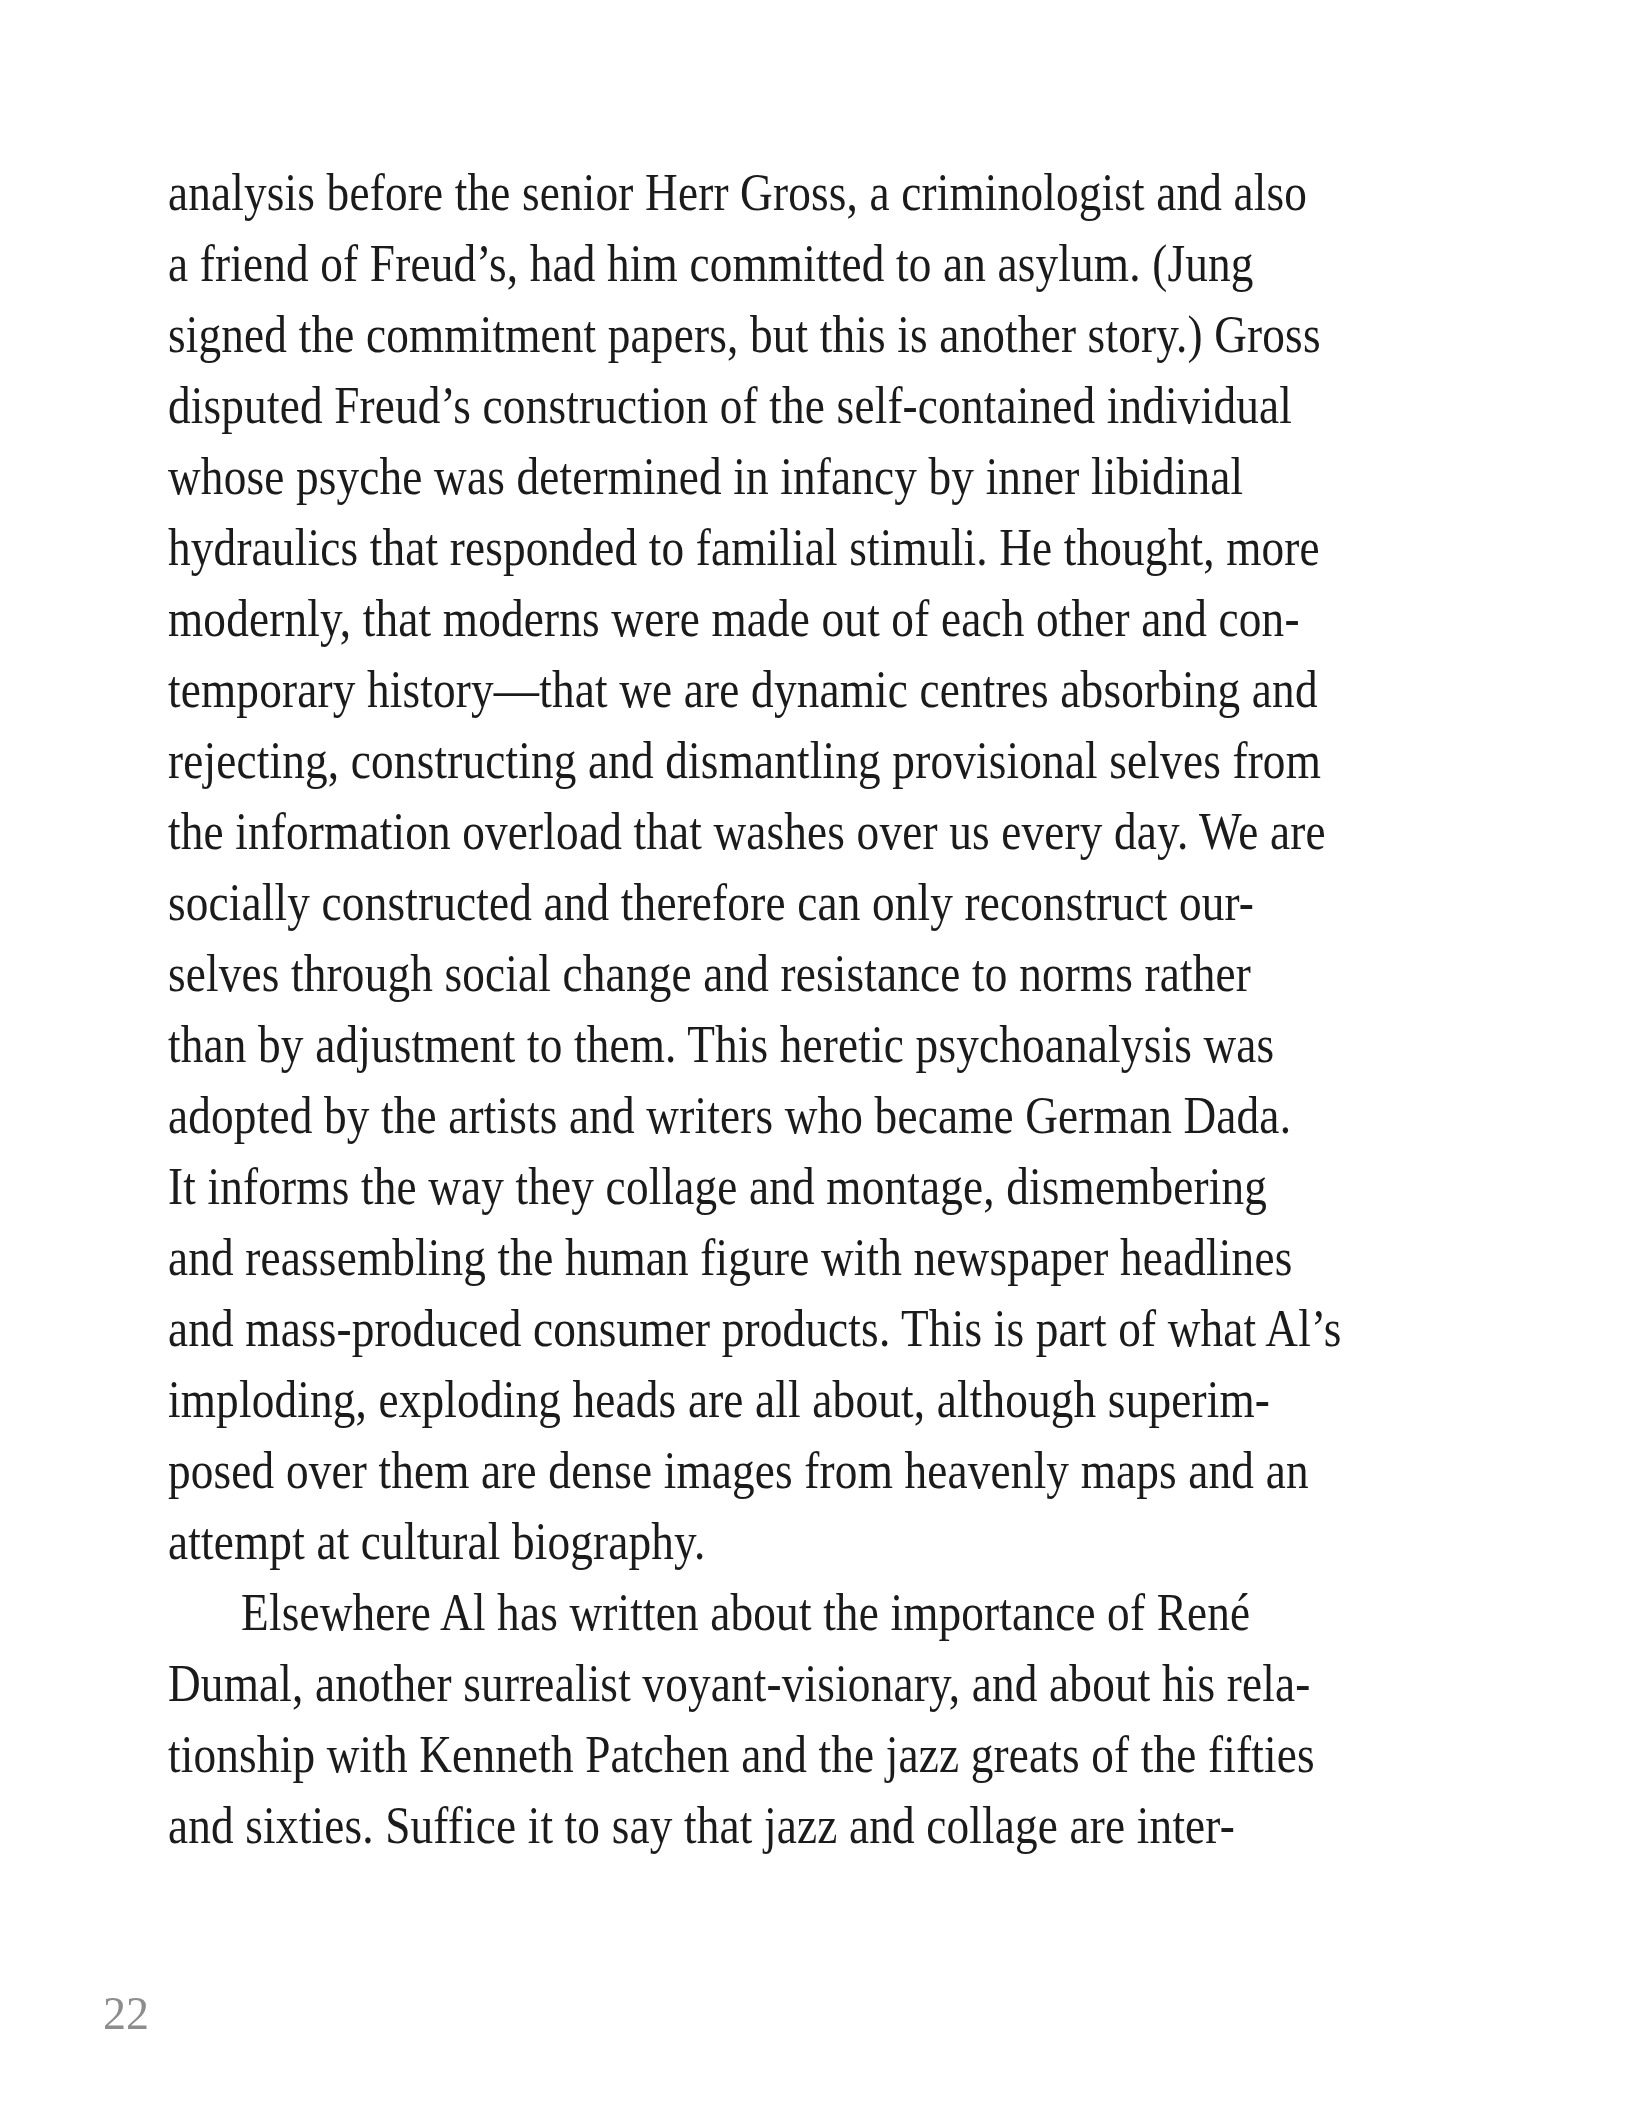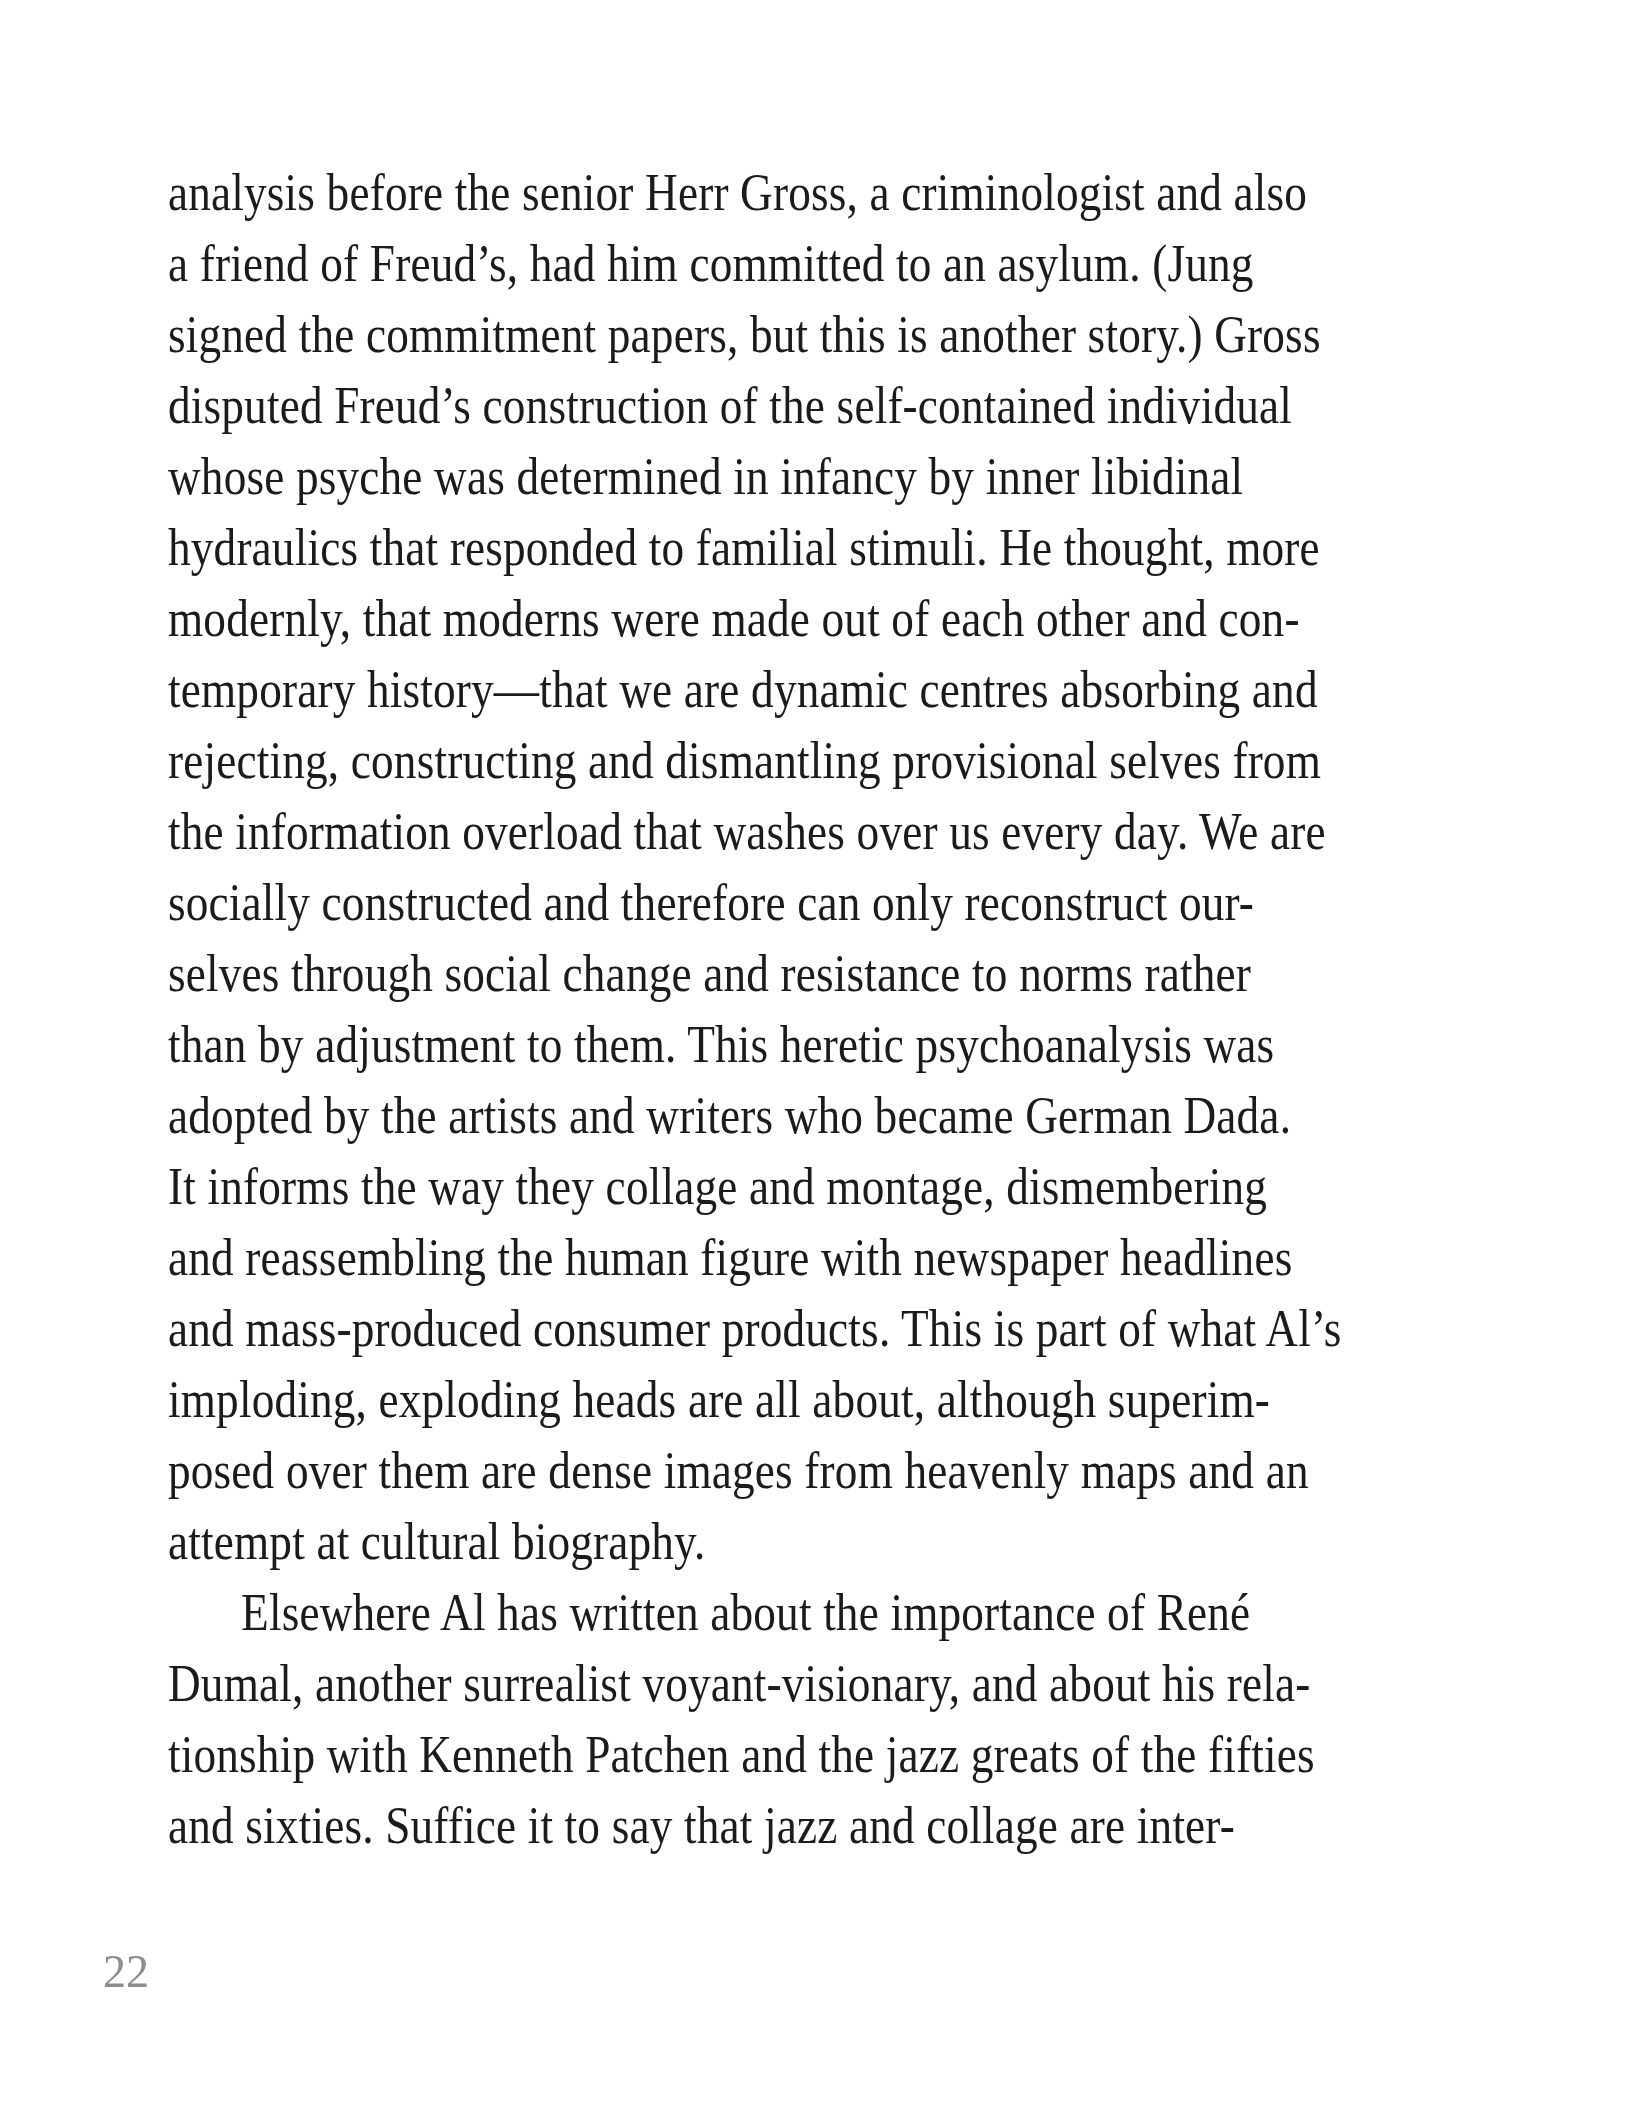--- a/index.html
+++ b/index.html
@@ -38,21 +38,21 @@
   .line {
     display: block;
     height: 71px;
   }
   .line.indent {
     padding-left: 84px;
   }
   .page-number {
     position: absolute;
     left: 103px;
-    top: 1949px;
+    top: 1991px;
     font-size: 46px;
     line-height: 1;
     color: #8d8d8d;
     text-align: center;
   }
 </style>
 </head>
 <body>
 
 <main class="page">

